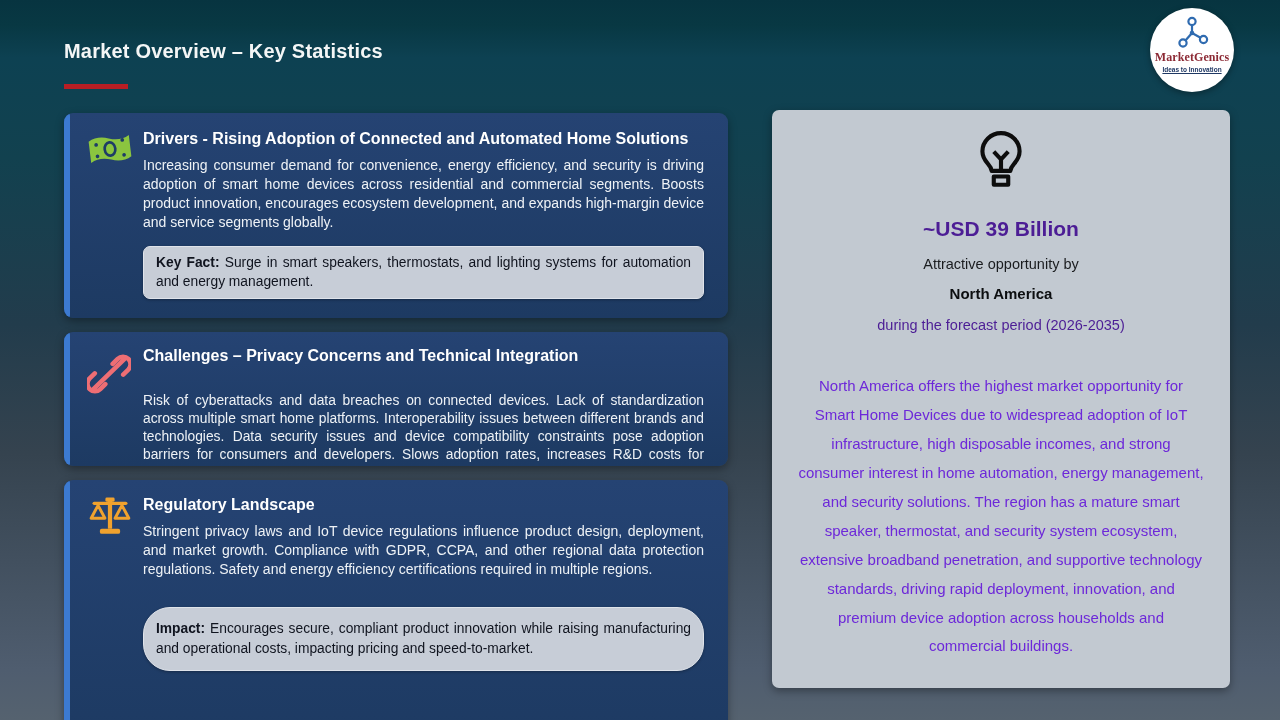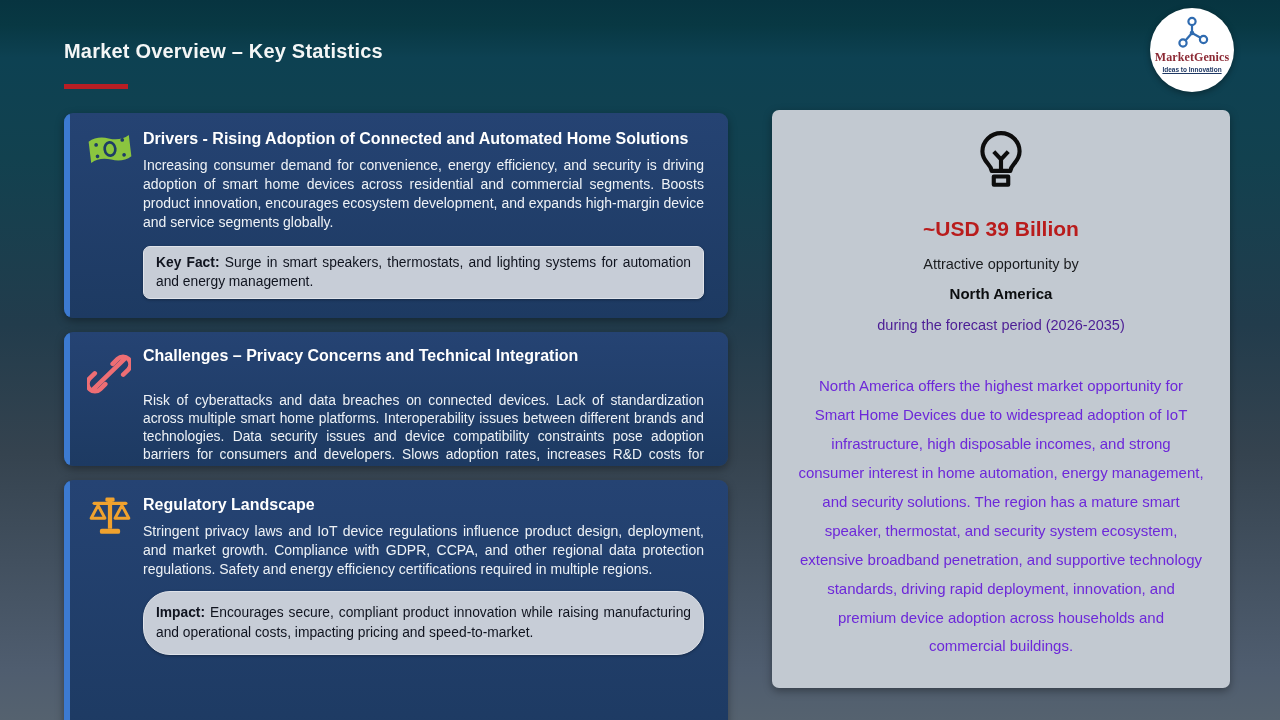--- a/index.html
+++ b/index.html
@@ -84,35 +84,35 @@
   .card-challenges .card-body  { font-size: 13.8px; line-height: 1.31; }
 
   .callout {
     background: #c7cdd7; border: 1px solid #dfe3ea;
     border-radius: 7px; color: #10141f;
     font-size: 13.8px; line-height: 1.4; text-align: justify;
     padding: 6px 12px 7px 12px;
     box-shadow: 0 1px 3px rgba(0,0,0,0.3);
   }
   .card-drivers .callout    { margin-top: 13px; }
-  .card-regulatory .callout { margin-top: 12px; padding-top: 11px; padding-bottom: 12px; border-radius: 27px; }
+  .card-regulatory .callout { margin-top: 28px; padding-top: 11px; padding-bottom: 12px; border-radius: 27px; }
   .callout b { font-weight: bold; }
 
   
   .panel {
     position: absolute; left: 772px; top: 110px;
     width: 458px; height: 578px;
     background: #c2c9d1; border-radius: 7px;
     box-shadow: 0 3px 8px rgba(0,0,0,0.35);
     text-align: center; color: #15171a;
     padding-top: 12px;
   }
   .panel-title { font-size: 17px; font-weight: bold; color: #101214; }
   .panel-icon  { margin-top: 7px; }
-  .panel-value { font-size: 21px; font-weight: bold; margin-top: 20px; color: #b91c1c; }
+  .panel-value { font-size: 21px; font-weight: bold; margin-top: 20px; color: #4c1d95; }
   .panel-caption { font-size: 14.5px; margin-top: 15px; color: #1a1c1f; }
   .panel-region { font-size: 15px; font-weight: bold; margin-top: 13px; color: #0c0e10; }
   .panel-period { font-size: 14.5px; margin-top: 15px; color: #4c1d95; }
   .panel-desc {
     font-size: 15px; line-height: 1.93; color: #6d28d9;
     margin: 39px 26px 0 26px;
   }
 </style>
 </head>
 <body>

